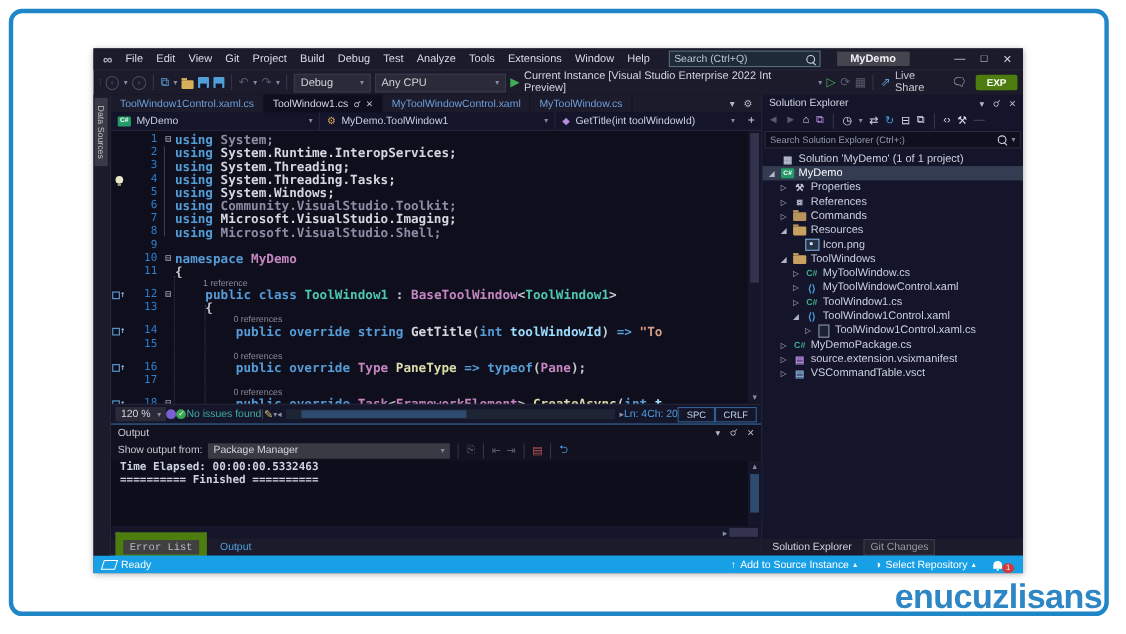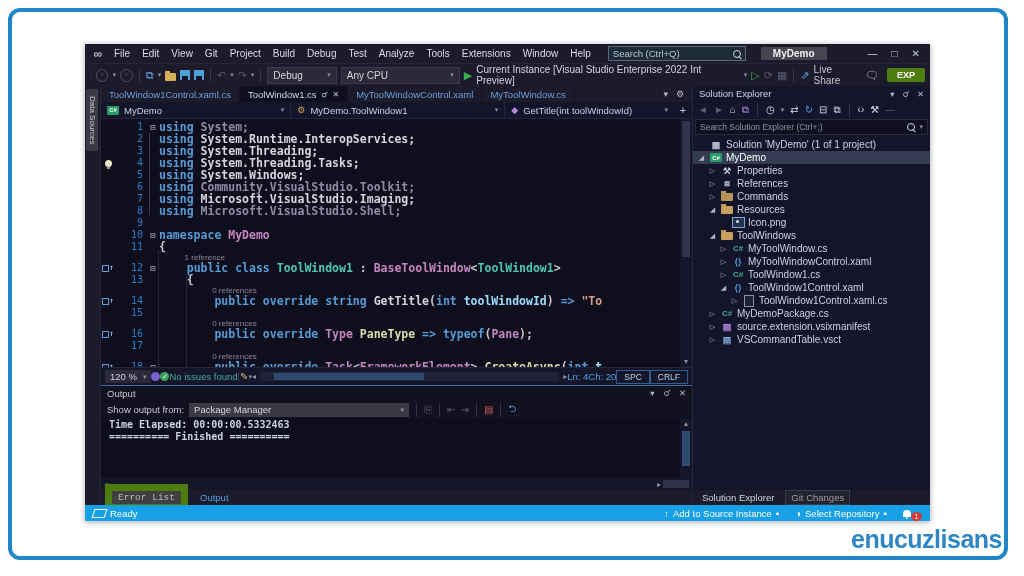--- a/index.html
+++ b/index.html
@@ -1,18 +1,18 @@
 <!DOCTYPE html>
 <html><head>
 <meta charset="utf-8">
 <style>
   html,body{margin:0;padding:0;}
   body{width:1024px;height:576px;position:relative;background:#ffffff;font-family:"Liberation Sans",sans-serif;overflow:hidden;}
   #frame{position:absolute;left:8px;top:8px;width:1000px;height:552px;border:4px solid #1f86c7;border-radius:12px;box-sizing:border-box;}
-  #watermark{position:absolute;right:22px;top:525px;font-size:25px;font-weight:bold;color:#2e86c5;letter-spacing:-0.5px;}
+  #watermark{position:absolute;right:22px;top:525px;font-size:31px;font-weight:bold;color:#2e86c5;letter-spacing:-0.5px;}
 
   
   #vswin{position:absolute;left:85px;top:44px;width:845px;height:477px;display:flex;flex-direction:column;background:#1b1b2b;color:#dcdce6;font-size:10.5px;box-shadow:0 1px 6px rgba(0,0,0,.35);}
 
   
   .titlebar{height:19px;flex:none;display:flex;align-items:center;padding:0 4px;gap:1px;background:#1b1b2b;}
   .vslogo{width:18px;text-align:center;color:#b9b9c6;font-size:12px;font-weight:bold;}
   .menu-item{padding:0 6px;color:#dcdce6;font-size:10px;}
   .searchbox{margin-left:10px;width:128px;height:13px;border:1px solid #5a6b7c;background:#1f2a38;display:flex;align-items:center;padding:0 4px;color:#b9c5d3;font-size:9.5px;gap:4px;}
   .searchbox .sp{flex:1;}

